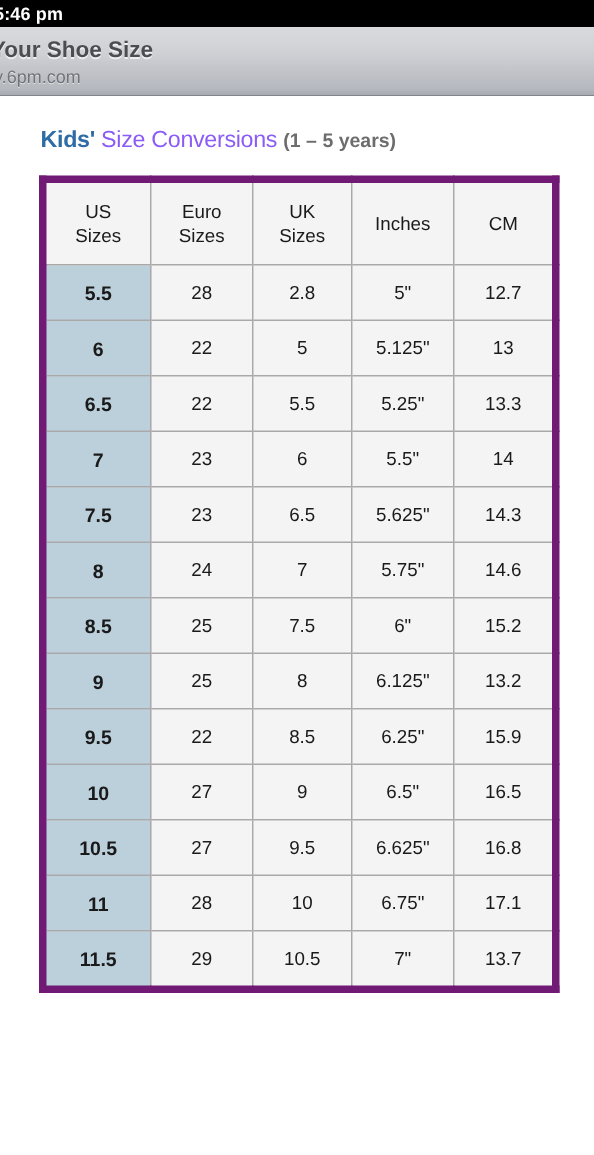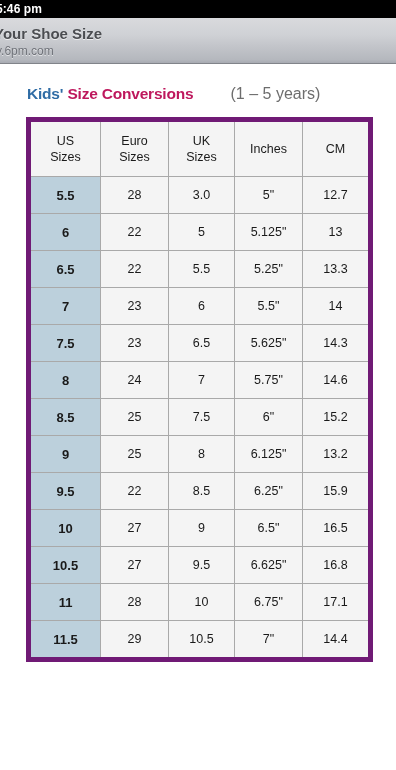--- a/index.html
+++ b/index.html
@@ -78,30 +78,29 @@
     line-height: 18px;
     white-space: nowrap;
   }
   #heading-kids {
     color: #2f6ca5;
     font-weight: bold;
     letter-spacing: -0.2px;
     margin-top: 24px;
   }
   #heading-main {
-    color: #be185d;
-    font-weight: bold;
+    color: #8b5cf6;
+    font-weight: normal;
     letter-spacing: -0.2px;
     text-align: center;
   }
   #heading-note {
     color: #6d6d6d;
-    font-weight: normal;
-    font-size: 16px;
-    margin-left: 33px;
+    font-weight: bold;
+    font-size: 13px;
   }
 
   
   #size-table-wrap {
     margin: 14px 0 0 26px;
     width: 342px;
   }
   table#size-table {
     border-collapse: collapse;
     table-layout: fixed;
@@ -173,21 +172,21 @@
             <th>Euro<br>Sizes</th>
             <th>UK<br>Sizes</th>
             <th>Inches</th>
             <th>CM</th>
           </tr>
       </thead>
       <tbody>
           <tr>
             <td class="us-cell">5.5</td>
             <td>28</td>
-            <td>3.0</td>
+            <td>2.8</td>
             <td>5"</td>
             <td>12.7</td>
           </tr>
           <tr>
             <td class="us-cell">6</td>
             <td>22</td>
             <td>5</td>
             <td>5.125"</td>
             <td>13</td>
           </tr>
@@ -259,19 +258,19 @@
             <td>28</td>
             <td>10</td>
             <td>6.75"</td>
             <td>17.1</td>
           </tr>
           <tr>
             <td class="us-cell">11.5</td>
             <td>29</td>
             <td>10.5</td>
             <td>7"</td>
-            <td>14.4</td>
+            <td>13.7</td>
           </tr>
         </tbody>
     </table>
   </div>
 
 </div>
 
 </body></html>

